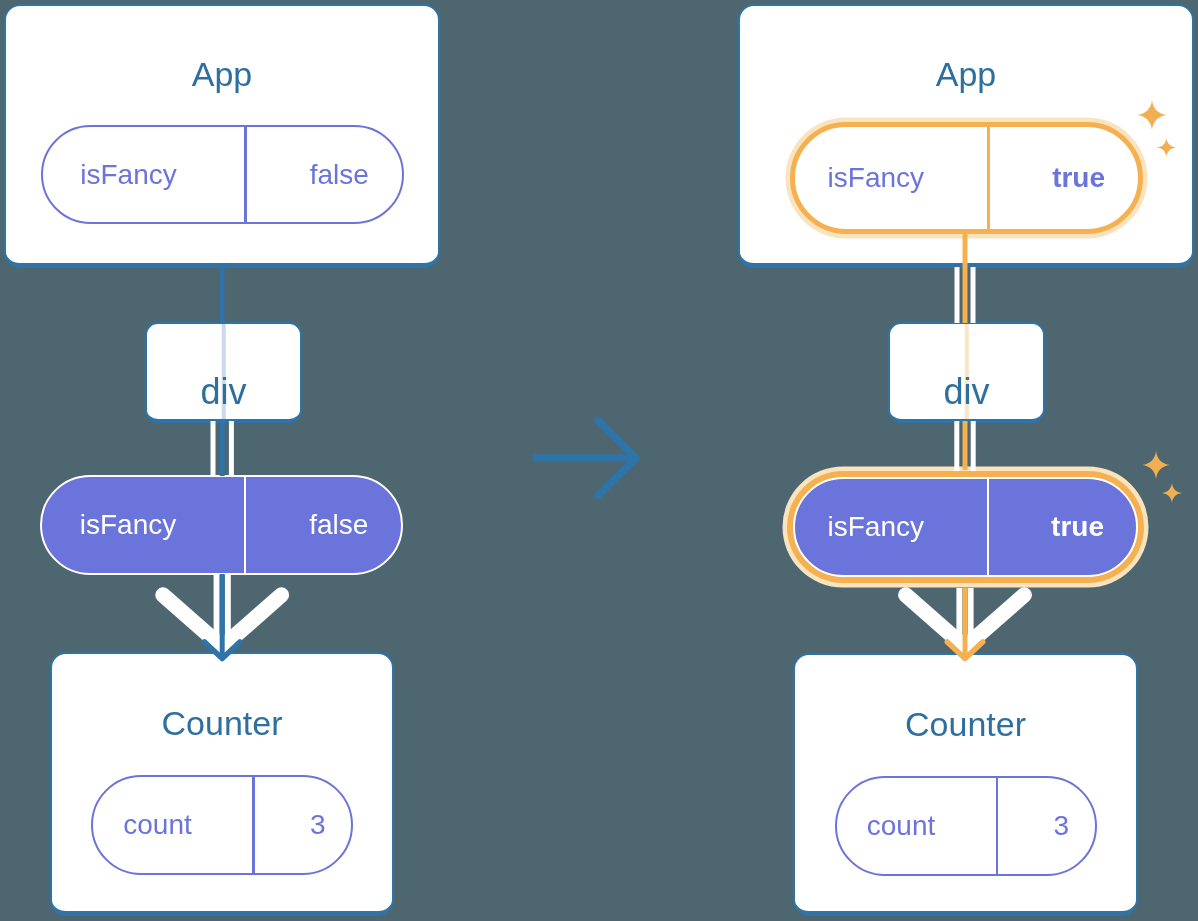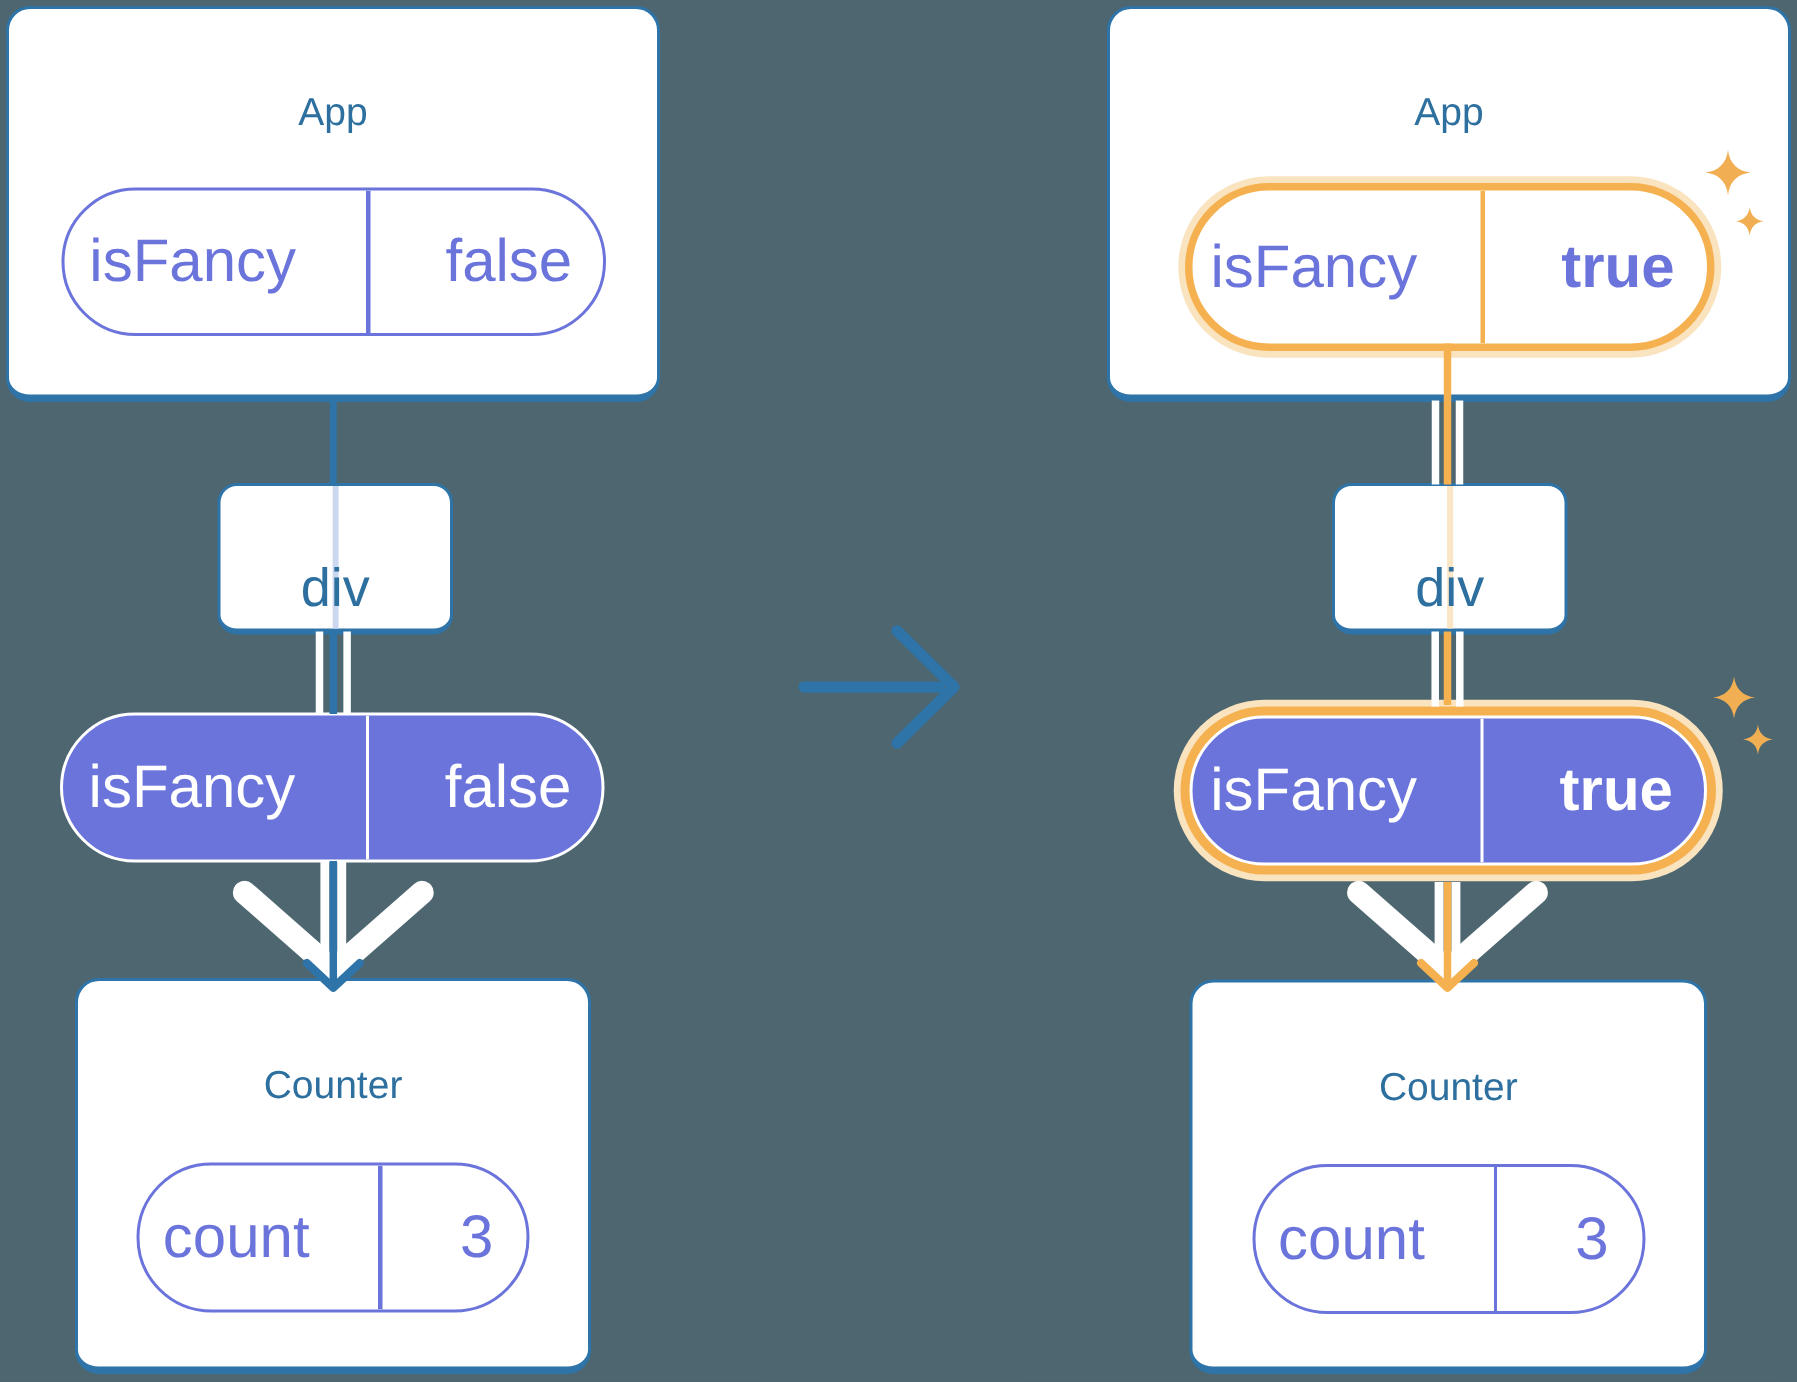--- a/index.html
+++ b/index.html
@@ -27,33 +27,33 @@
   .card{
     position:absolute;
     background:#fff;
     border:2.5px solid var(--steel-blue);
     border-bottom-width:5px;
     border-radius:16px;
     box-sizing:border-box;
   }
   .card-title{
     text-align:center;
-    font-size:26px;
+    font-size:34px;
     line-height:44px;
     font-weight:500;
     color:var(--title-text);
     margin-top:46px;
   }
   .pill{
     display:flex;
     align-items:stretch;
     box-sizing:border-box;
     border-radius:999px;
     overflow:hidden;
-    font-size:40px;
+    font-size:28px;
     gap:30px;
   }
   .pill .seg{
     flex-basis:0;
     display:flex;
     align-items:center;
     justify-content:center;
     white-space:nowrap;
   }
   .pill .divider{ width:2.5px; }

